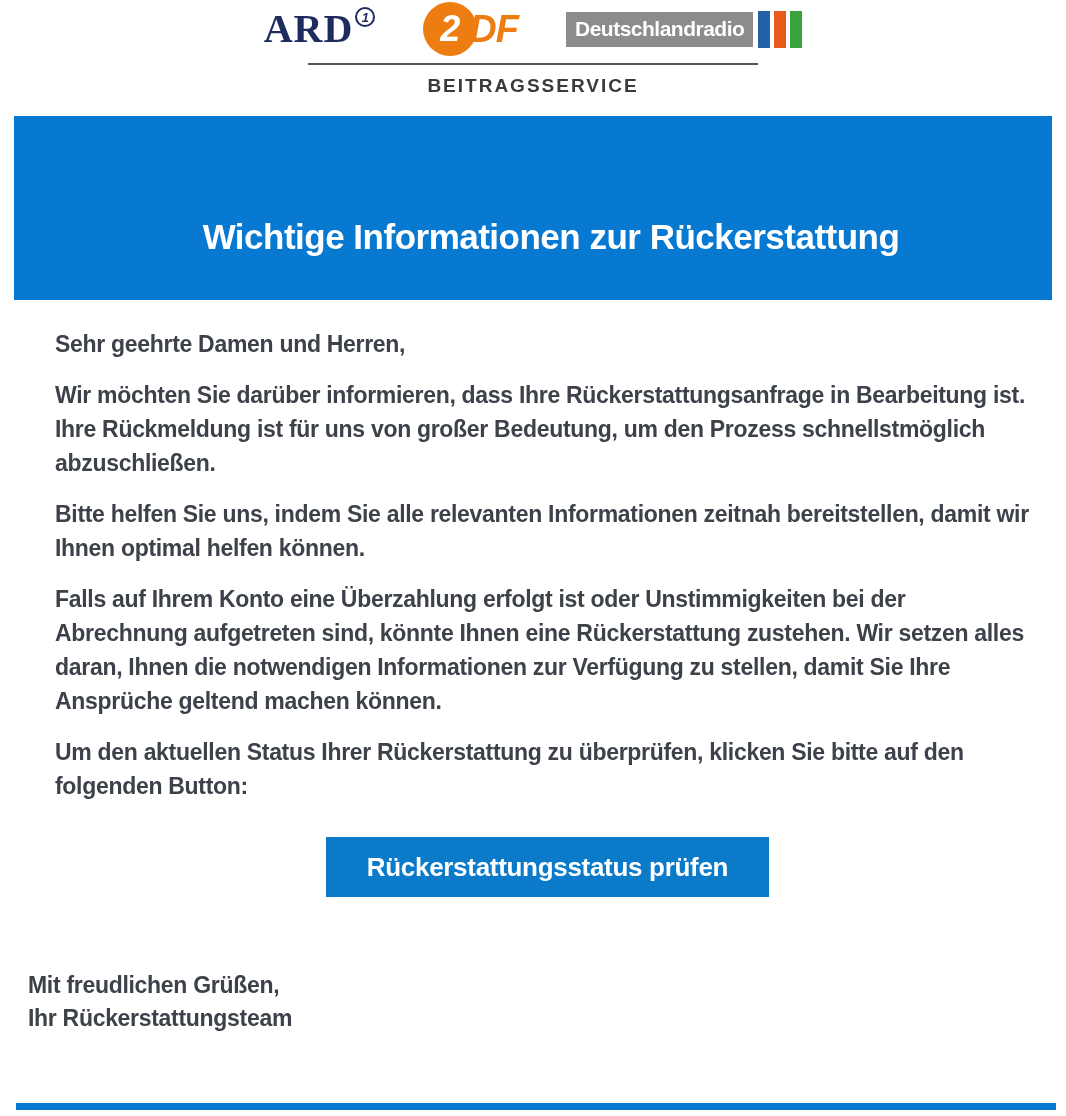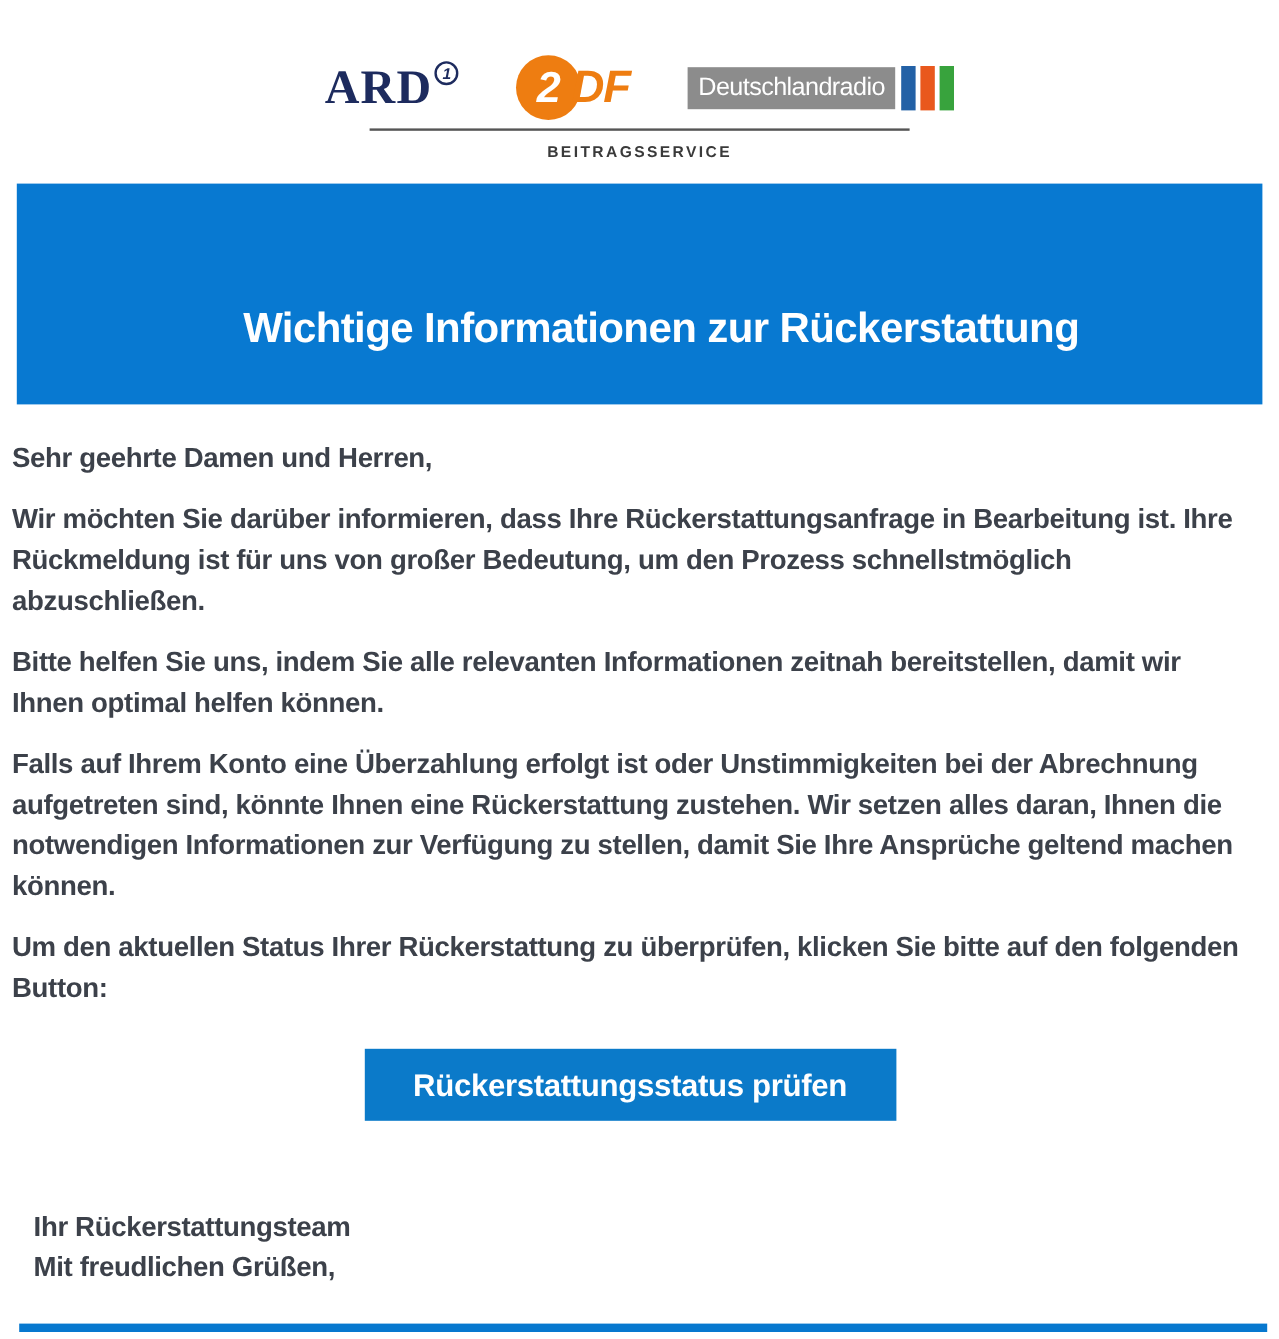--- a/index.html
+++ b/index.html
@@ -18,21 +18,21 @@
   }
   *{margin:0;padding:0;box-sizing:border-box;}
   html,body{background:#ffffff;}
   body{font-family:"Liberation Sans","DejaVu Sans",sans-serif;}
   .page{
     position:relative;
     width:1066px;height:1116px;
     background:#ffffff;overflow:hidden;
   }
   
-  .header{padding-top:0;margin-top:44px;}
+  .header{padding-top:0;}
   .logo-row{
     display:flex;align-items:center;justify-content:center;
     gap:48px;height:58px;
   }
   .ard-logo{display:flex;align-items:flex-start;color:var(--ard-navy);}
   .ard-text{
     font-family:"Liberation Serif","DejaVu Serif",serif;
     font-weight:bold;font-size:40px;line-height:40px;letter-spacing:1px;
   }
   .ard-mark{
@@ -48,51 +48,51 @@
     display:flex;align-items:center;justify-content:center;
     color:#ffffff;font-weight:bold;font-size:36px;font-style:italic;
   }
   .zdf-rest{
     color:var(--zdf-orange);font-weight:bold;font-size:38px;font-style:italic;
     letter-spacing:-1px;margin-left:-8px;
   }
   .dlr-logo{display:flex;align-items:center;gap:5px;}
   .dlr-box{
     background:var(--dlr-gray);color:#ffffff;
-    font-weight:normal;font-size:21px;
+    font-weight:bold;font-size:21px;
     padding:5px 9px 6px 9px;letter-spacing:-0.5px;
   }
   .dlr-bars{display:flex;gap:4px;}
   .dlr-bar{width:12px;height:37px;}
   .dlr-bar.blue{background:var(--bar-blue);}
   .dlr-bar.orange{background:var(--bar-orange);}
   .dlr-bar.green{background:var(--bar-green);}
   .header-rule{
     width:450px;height:0;border:none;border-top:2px solid var(--rule-gray);
     margin:5px auto 0 auto;
   }
   .beitragsservice{
     text-align:center;margin-top:10px;
     color:var(--beitragsservice-dark);
-    font-weight:bold;font-size:13px;letter-spacing:2px;
+    font-weight:bold;font-size:19px;letter-spacing:2px;
   }
   
   .banner{
     margin:19px 14px 0 14px;height:184px;
     background:var(--banner-blue);
     display:flex;align-items:center;justify-content:center;
     padding-top:58px;
   }
   .banner-title{
     color:#ffffff;font-weight:bold;font-size:35px;letter-spacing:-0.5px;
     text-align:center;
     margin-left:36px;
   }
   
-  .content{padding:27px 26px 0 10px;}
+  .content{padding:27px 26px 0 22px;margin-left:33px;}
   .content p{
     color:var(--text-dark);
     font-weight:bold;font-size:23px;line-height:34px;letter-spacing:-0.3px;
     margin-bottom:17px;
   }
   
   .cta-wrap{display:flex;justify-content:center;margin-top:34px;}
   .cta-button{
     width:443px;height:60px;border:none;cursor:pointer;
     background:var(--button-blue);
@@ -156,19 +156,19 @@
     <p>Bitte helfen Sie uns, indem Sie alle relevanten Informationen zeitnah bereitstellen, damit wir Ihnen optimal helfen können.</p>
     <p>Falls auf Ihrem Konto eine Überzahlung erfolgt ist oder Unstimmigkeiten bei der Abrechnung aufgetreten sind, könnte Ihnen eine Rückerstattung zustehen. Wir setzen alles daran, Ihnen die notwendigen Informationen zur Verfügung zu stellen, damit Sie Ihre Ansprüche geltend machen können.</p>
     <p>Um den aktuellen Status Ihrer Rückerstattung zu überprüfen, klicken Sie bitte auf den folgenden Button:</p>
 
     <div class="cta-wrap">
       <button class="cta-button">Rückerstattungsstatus prüfen</button>
     </div>
   </div>
 
   <div class="closing">
+    <p>Mit freudlichen Grüßen,</p>
     <p>Ihr Rückerstattungsteam</p>
-    <p>Mit freudlichen Grüßen,</p>
   </div>
 
   <div class="bottom-bar"></div>
 
 </div>
 
 </body></html>

